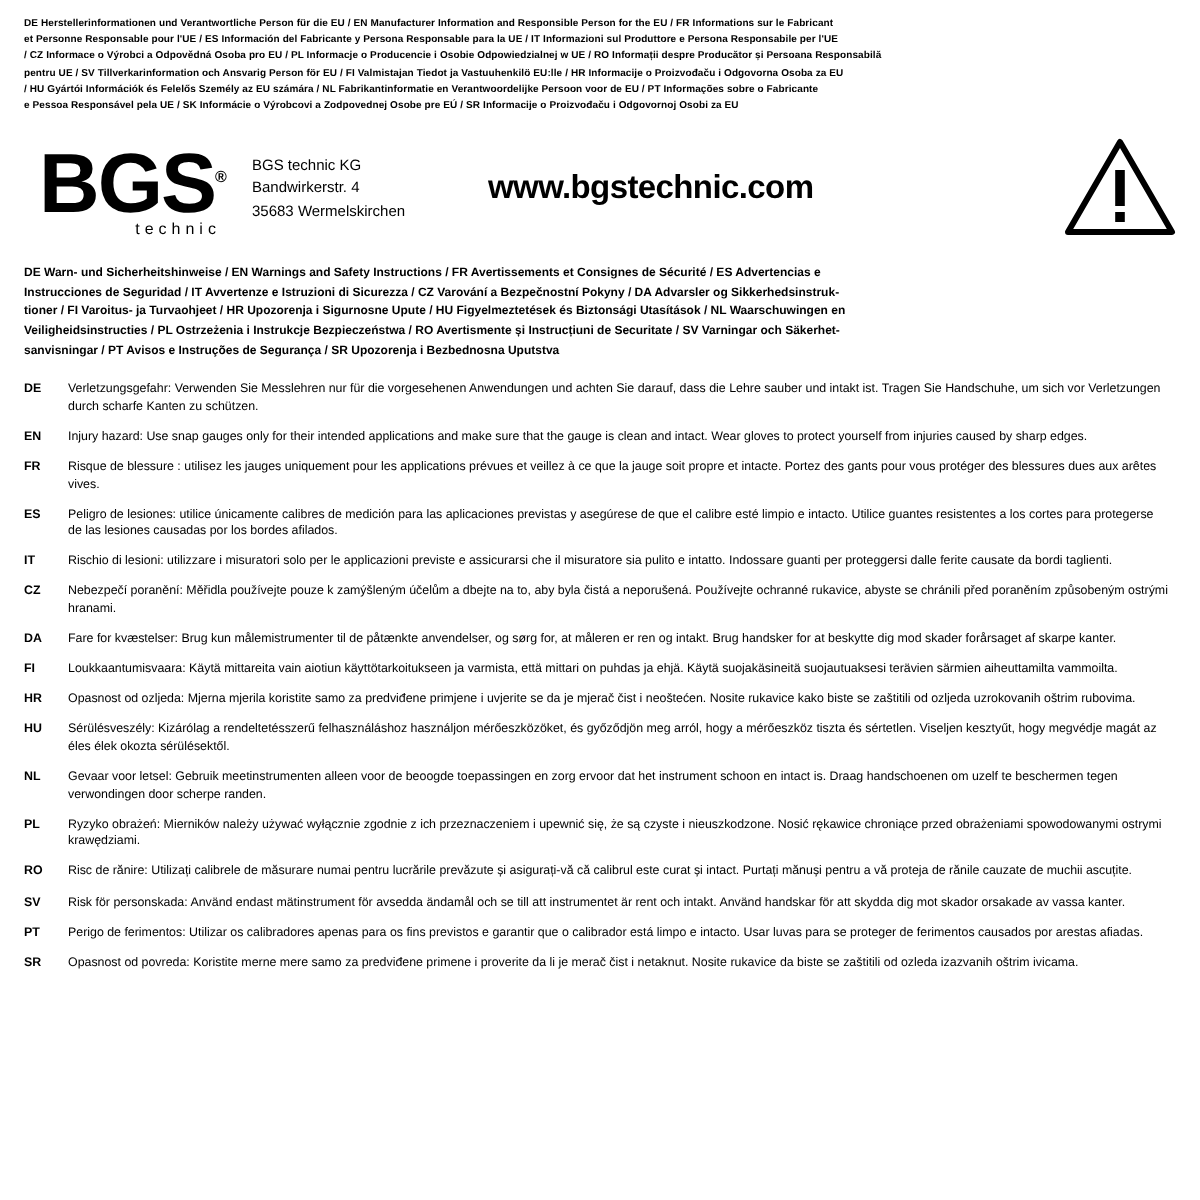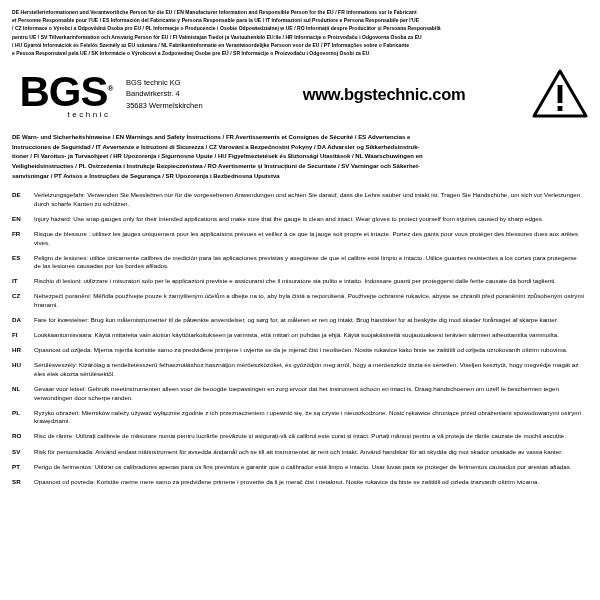--- a/index.html
+++ b/index.html
@@ -78,21 +78,21 @@
     padding-left: 4px;
   }
   .contact {
     font-size: 7.5px;
     line-height: 11.5px;
     flex: 0 0 auto;
     width: 130px;
   }
   .web {
     flex: 1 1 auto;
-    text-align: center;
+    text-align: left;
     font-size: 16.5px;
     font-weight: bold;
     letter-spacing: -0.3px;
   }
   .warn-tri {
     flex: 0 0 auto;
     width: 64px;
     display: flex;
     justify-content: flex-end;
     align-items: center;

